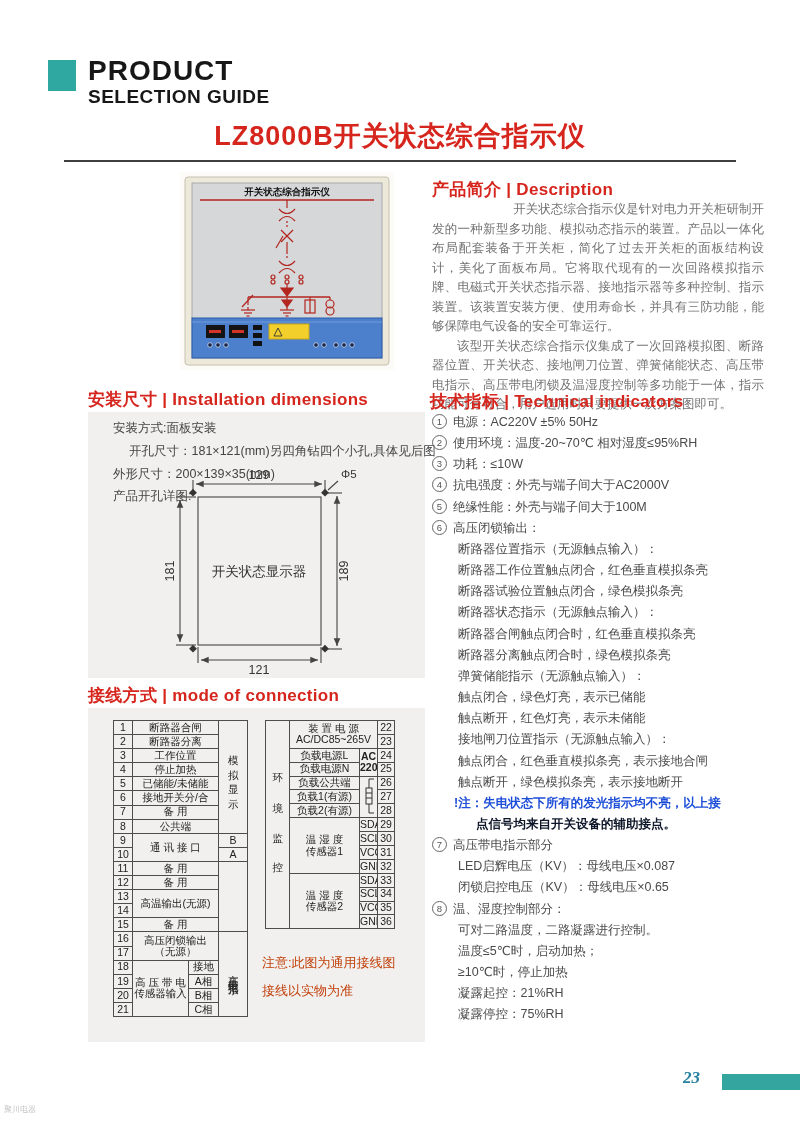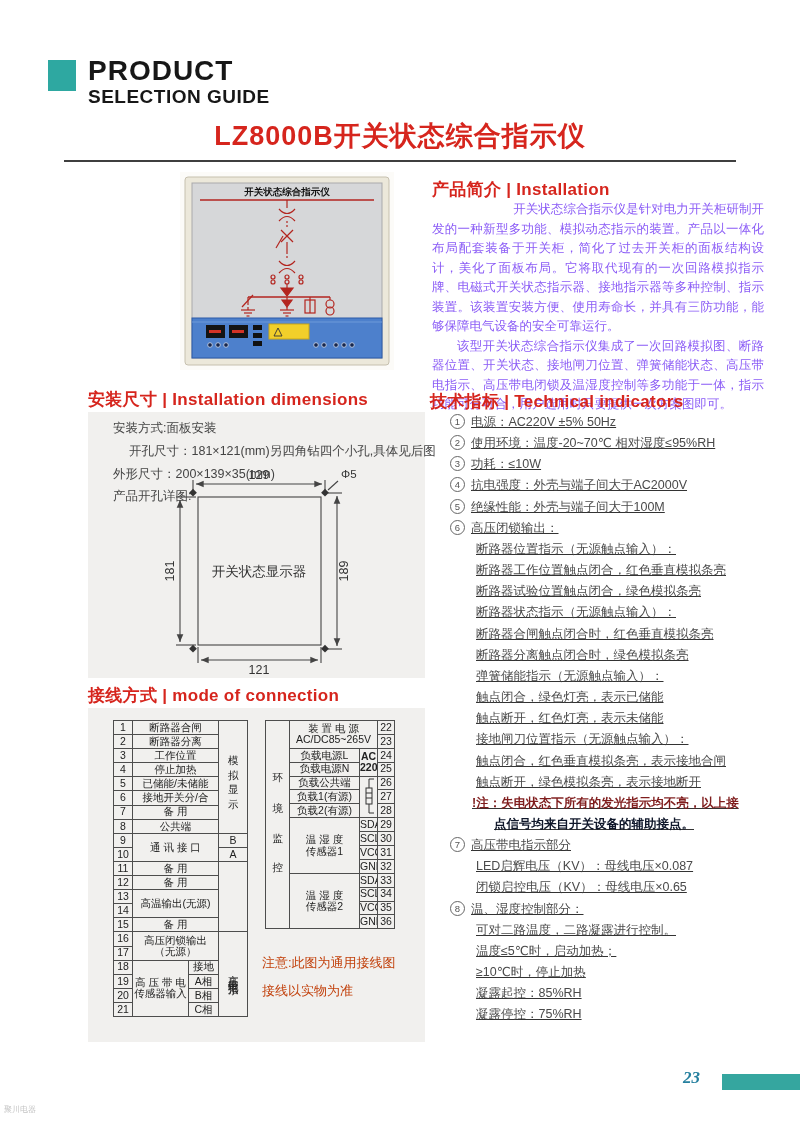--- a/index.html
+++ b/index.html
@@ -16,30 +16,30 @@
   
   .sec-h{position:absolute;font-size:17px;font-weight:700;color:#d6251d;letter-spacing:.3px;white-space:nowrap;}
   
   .photo{position:absolute;left:180px;top:172px;width:214px;height:198px;background:#fcfbf8;
          display:flex;align-items:center;justify-content:center;}
   
   .graybox{position:absolute;background:#f1f0ee;}
   .inst-line{position:absolute;font-size:12.5px;color:#444;white-space:nowrap;}
   
   .desc{position:absolute;left:432px;top:200px;width:332px;font-size:12.5px;line-height:19.5px;
-        color:#8b5cf6;text-align:justify;}
+        color:#737373;text-align:justify;}
   .desc p{margin:0;}
   .desc .p1{text-indent:6.5em;}
   .desc .p2{text-indent:2em;}
   
-  .tech{position:absolute;left:448px;top:412px;width:340px;text-decoration:underline;}
+  .tech{position:absolute;left:430px;top:412px;width:340px;}
   .tl{font-size:12.5px;line-height:21.15px;color:#4a4a4a;white-space:nowrap;}
   .tl-top{padding-left:2px;}
   .tl-sub{padding-left:28px;}
-  .tl-note{padding-left:24px;font-weight:700;color:#7f1d1d;}
+  .tl-note{padding-left:24px;font-weight:700;color:#1d4ed8;}
   .tl-note2{padding-left:46px;font-weight:700;color:#0f172a;}
   .circ{display:inline-block;width:13px;height:13px;border:1px solid #666;border-radius:50%;
         font-size:9.5px;line-height:13px;text-align:center;color:#555;margin-right:6px;vertical-align:1px;}
   .circ:empty{display:none;}
   
   .term{border-collapse:collapse;table-layout:fixed;border:1.5px solid #4d4d4d;}
   .term td{border:1px solid #4d4d4d;font-size:10.5px;color:#222;text-align:center;
            padding:0;height:13.1px;line-height:1.08;overflow:hidden;}
   .rt td{height:12.9px;}
   .pin{font-size:8px;}
@@ -135,21 +135,21 @@
           <circle cx="42" cy="169" r="2.3"></circle>
         <circle cx="132" cy="169" r="2.3"></circle>
           <circle cx="140" cy="169" r="2.3"></circle>
         <circle cx="152" cy="169" r="2.3"></circle>
           <circle cx="160" cy="169" r="2.3"></circle>
           <circle cx="168" cy="169" r="2.3"></circle>
       </g>
     </svg>
   </div>
 
-  <div class="sec-h" style="left:432px;top:178px;">产品简介 | Installation</div>
+  <div class="sec-h" style="left:432px;top:178px;">产品简介 | Description</div>
   <div class="desc">
     <p class="p1">开关状态综合指示仪是针对电力开关柜研制开发的一种新型多功能、模拟动态指示的装置。产品以一体化布局配套装备于开关柜，简化了过去开关柜的面板结构设计，美化了面板布局。它将取代现有的一次回路模拟指示牌、电磁式开关状态指示器、接地指示器等多种控制、指示装置。该装置安装方便、使用寿命长，并具有三防功能，能够保障电气设备的安全可靠运行。</p>
     <p class="p2">该型开关状态综合指示仪集成了一次回路模拟图、断路器位置、开关状态、接地闸刀位置、弹簧储能状态、高压带电指示、高压带电闭锁及温湿度控制等多功能于一体，指示功能可分可合，用户选用时只要提供一次方案图即可。</p>
   </div>
 
   <div class="sec-h" style="left:88px;top:388px;">安装尺寸 | Installation dimensions</div>
   <div class="graybox" style="left:88px;top:412px;width:337px;height:266px;">
     <div class="inst-line" style="left:25px;top:8px;">安装方式:面板安装</div>
     <div class="inst-line" style="left:41px;top:31px;">开孔尺寸：181×121(mm)另四角钻四个小孔,具体见后图</div>
     <div class="inst-line" style="left:25px;top:54px;">外形尺寸：200×139×35(mm)</div>
@@ -446,21 +446,21 @@
       <div class="tl tl-sub"><span>闭锁启控电压（KV）：母线电压×0.65</span></div>
 
       <div class="tl tl-top"><span class="circ">8</span><span>温、湿度控制部分：</span></div>
 
       <div class="tl tl-sub"><span>可对二路温度，二路凝露进行控制。</span></div>
 
       <div class="tl tl-sub"><span>温度≤5℃时，启动加热；</span></div>
 
       <div class="tl tl-sub"><span>≥10℃时，停止加热</span></div>
 
-      <div class="tl tl-sub"><span>凝露起控：85%RH</span></div>
+      <div class="tl tl-sub"><span>凝露起控：21%RH</span></div>
 
       <div class="tl tl-sub"><span>凝露停控：75%RH</span></div>
     </div>
 
   <div class="page-num">23</div>
   <div class="foot-bar"></div>
   <div class="watermark">聚川电器</div>
 
 </div>
 

